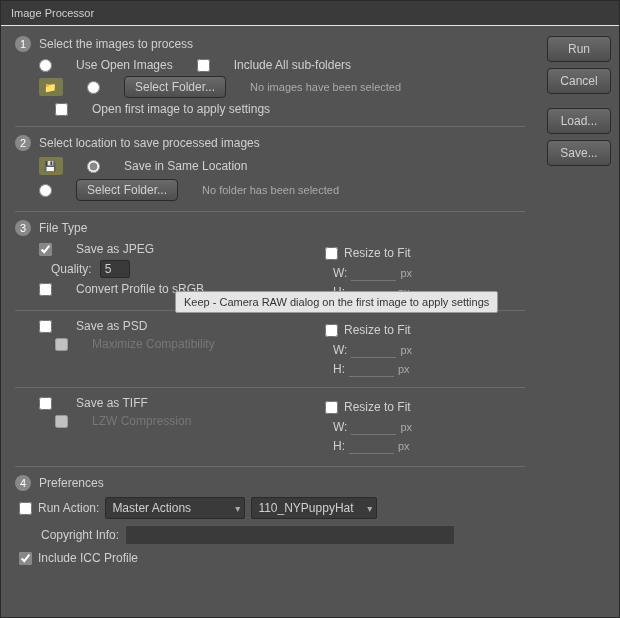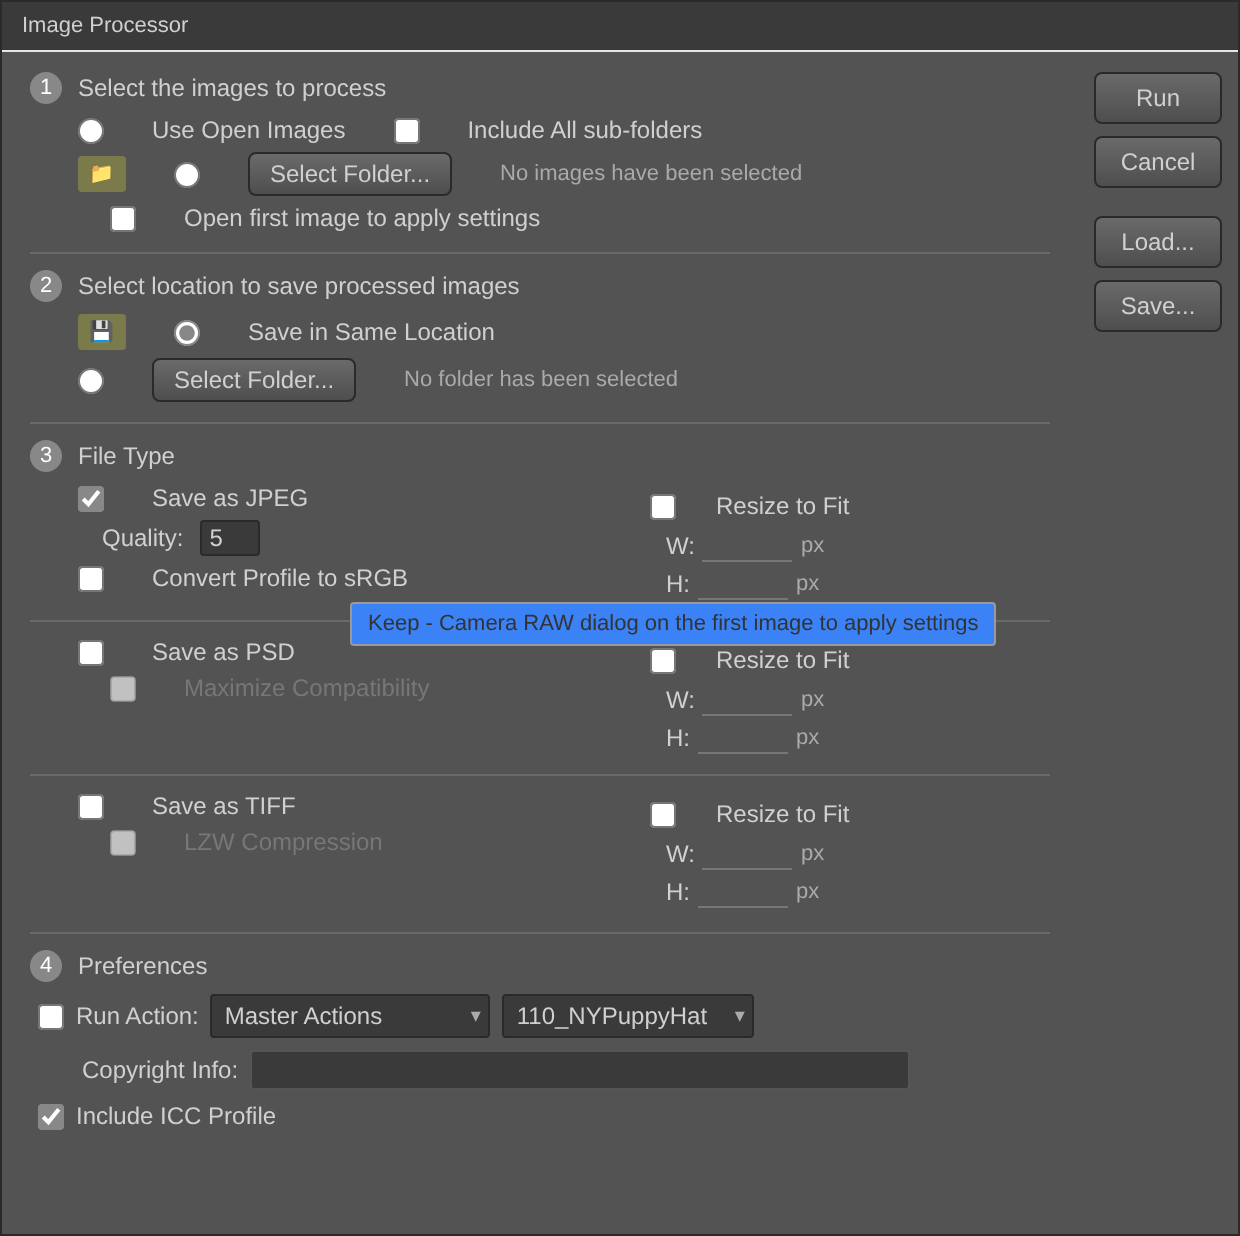--- a/index.html
+++ b/index.html
@@ -128,29 +128,29 @@
     }
     .status-text {
       color: #aaa;
       font-size: 11px;
     }
     .label-muted {
       color: #aaa;
       font-size: 11px;
     }
     .tooltip-box {
-      background: #3b82f6;
+      background: #e5e5e5;
       color: #333;
       border: 1px solid #999;
       border-radius: 2px;
       padding: 4px 8px;
       font-size: 11px;
       position: absolute;
       left: 160px;
-      top: 166px;
+      top: 156px;
       white-space: nowrap;
       z-index: 10;
       pointer-events: none;
     }
     .quality-row {
       display: flex;
       align-items: center;
       gap: 8px;
       padding-left: 36px;
       margin-bottom: 4px;
@@ -160,21 +160,21 @@
       background: #3a3a3a;
       border: 1px solid #2a2a2a;
       color: #d0d0d0;
       padding: 1px 4px;
       font-size: 12px;
       border-radius: 2px;
     }
     .resize-row {
       display: flex;
       align-items: center;
-      gap: 20px;
+      gap: 6px;
       margin-bottom: 4px;
       padding-top: 2px;
     }
     .wh-row {
       display: flex;
       align-items: center;
       gap: 4px;
       margin-bottom: 2px;
       padding-left: 8px;
     }

